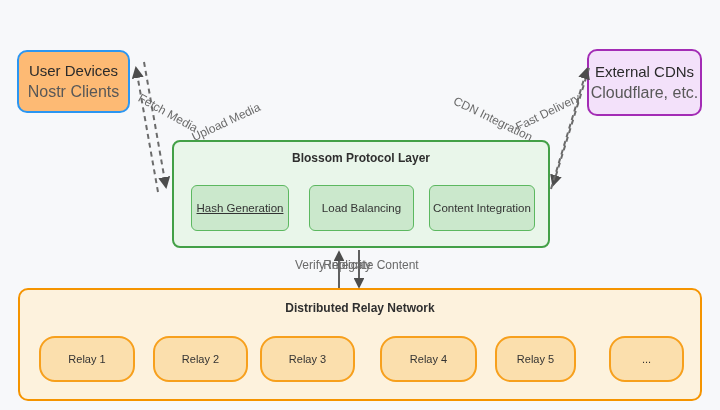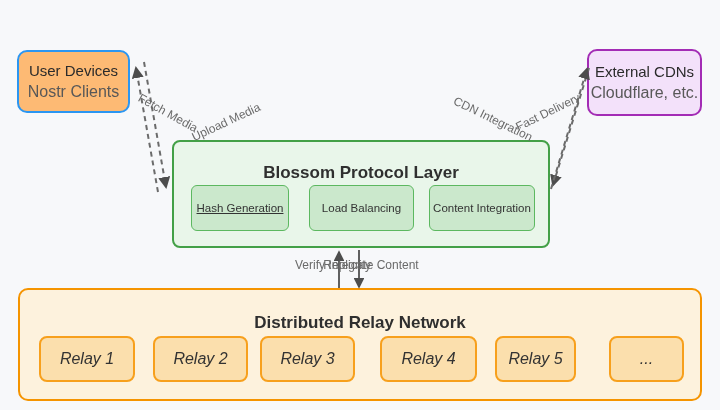--- a/index.html
+++ b/index.html
@@ -36,41 +36,41 @@
   .blossom {
     left: 172px; top: 140px; width: 378px; height: 108px;
     background: #e9f6ea; border: 2px solid #43a047; border-radius: 8px;
   }
   .relay-network {
     left: 18px; top: 288px; width: 684px; height: 113px;
     background: #fdf2dd; border: 2.5px solid #f59400; border-radius: 10px;
   }
   .container-title {
     position: absolute; left: 0; width: 100%; text-align: center;
-    font-size: 17px; font-weight: bold; color: #2f2f2f; margin-top: 12px;
+    font-size: 12px; font-weight: bold; color: #2f2f2f;
   }
   .blossom .container-title { top: 9px; }
   .relay-network .container-title { top: 11px; }
 
   .sub-box {
     position: absolute; box-sizing: border-box;
     display: flex; align-items: center; justify-content: center;
     font-size: 11.5px; color: #333; white-space: nowrap;
   }
   .blossom .sub-box {
     top: 43px; height: 46px;
     background: #cbe8cc; border: 1.5px solid #5cb860; border-radius: 6px;
   }
   .comp-0 { left: 17px;  width: 98px; text-decoration: underline; }
   .comp-1 { left: 135px; width: 105px; }
   .comp-2 { left: 255px; width: 106px; }
 
   .relay-network .sub-box {
-    top: 46px; height: 46px; font-size: 16px;
-    background: #fbdfad; border: 2px solid #f7a01d; border-radius: 8px; font-style: italic;
+    top: 46px; height: 46px; font-size: 11px;
+    background: #fbdfad; border: 2px solid #f7a01d; border-radius: 16px;
   }
   .relay-0 { left: 19px;  width: 96px; }
   .relay-1 { left: 133px; width: 95px; }
   .relay-2 { left: 240px; width: 95px; }
   .relay-3 { left: 360px; width: 97px; }
   .relay-4 { left: 475px; width: 81px; }
   .relay-5 { left: 589px; width: 75px; }
 
   .edge-label {
     position: absolute; white-space: nowrap;

